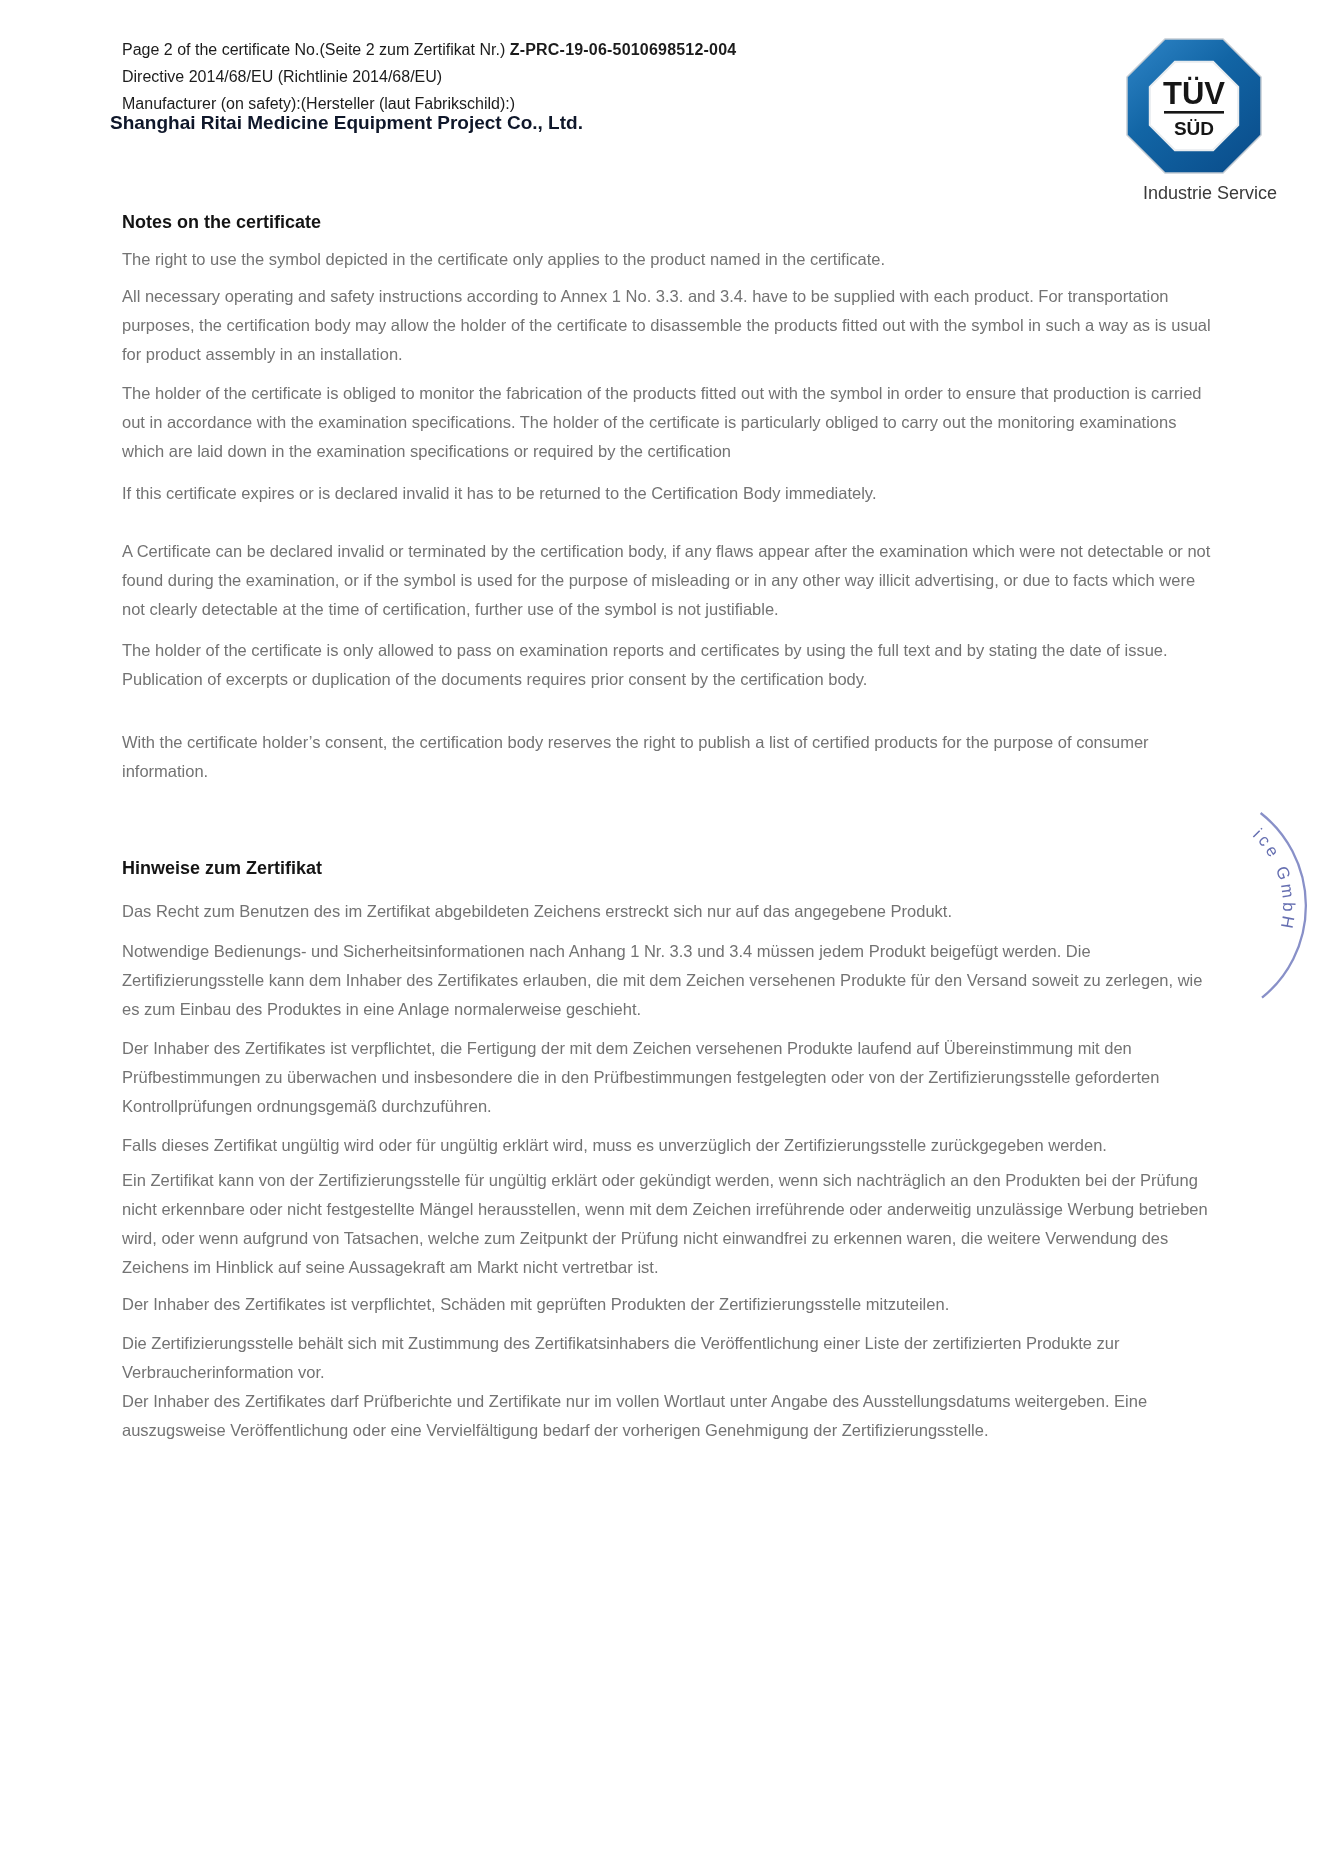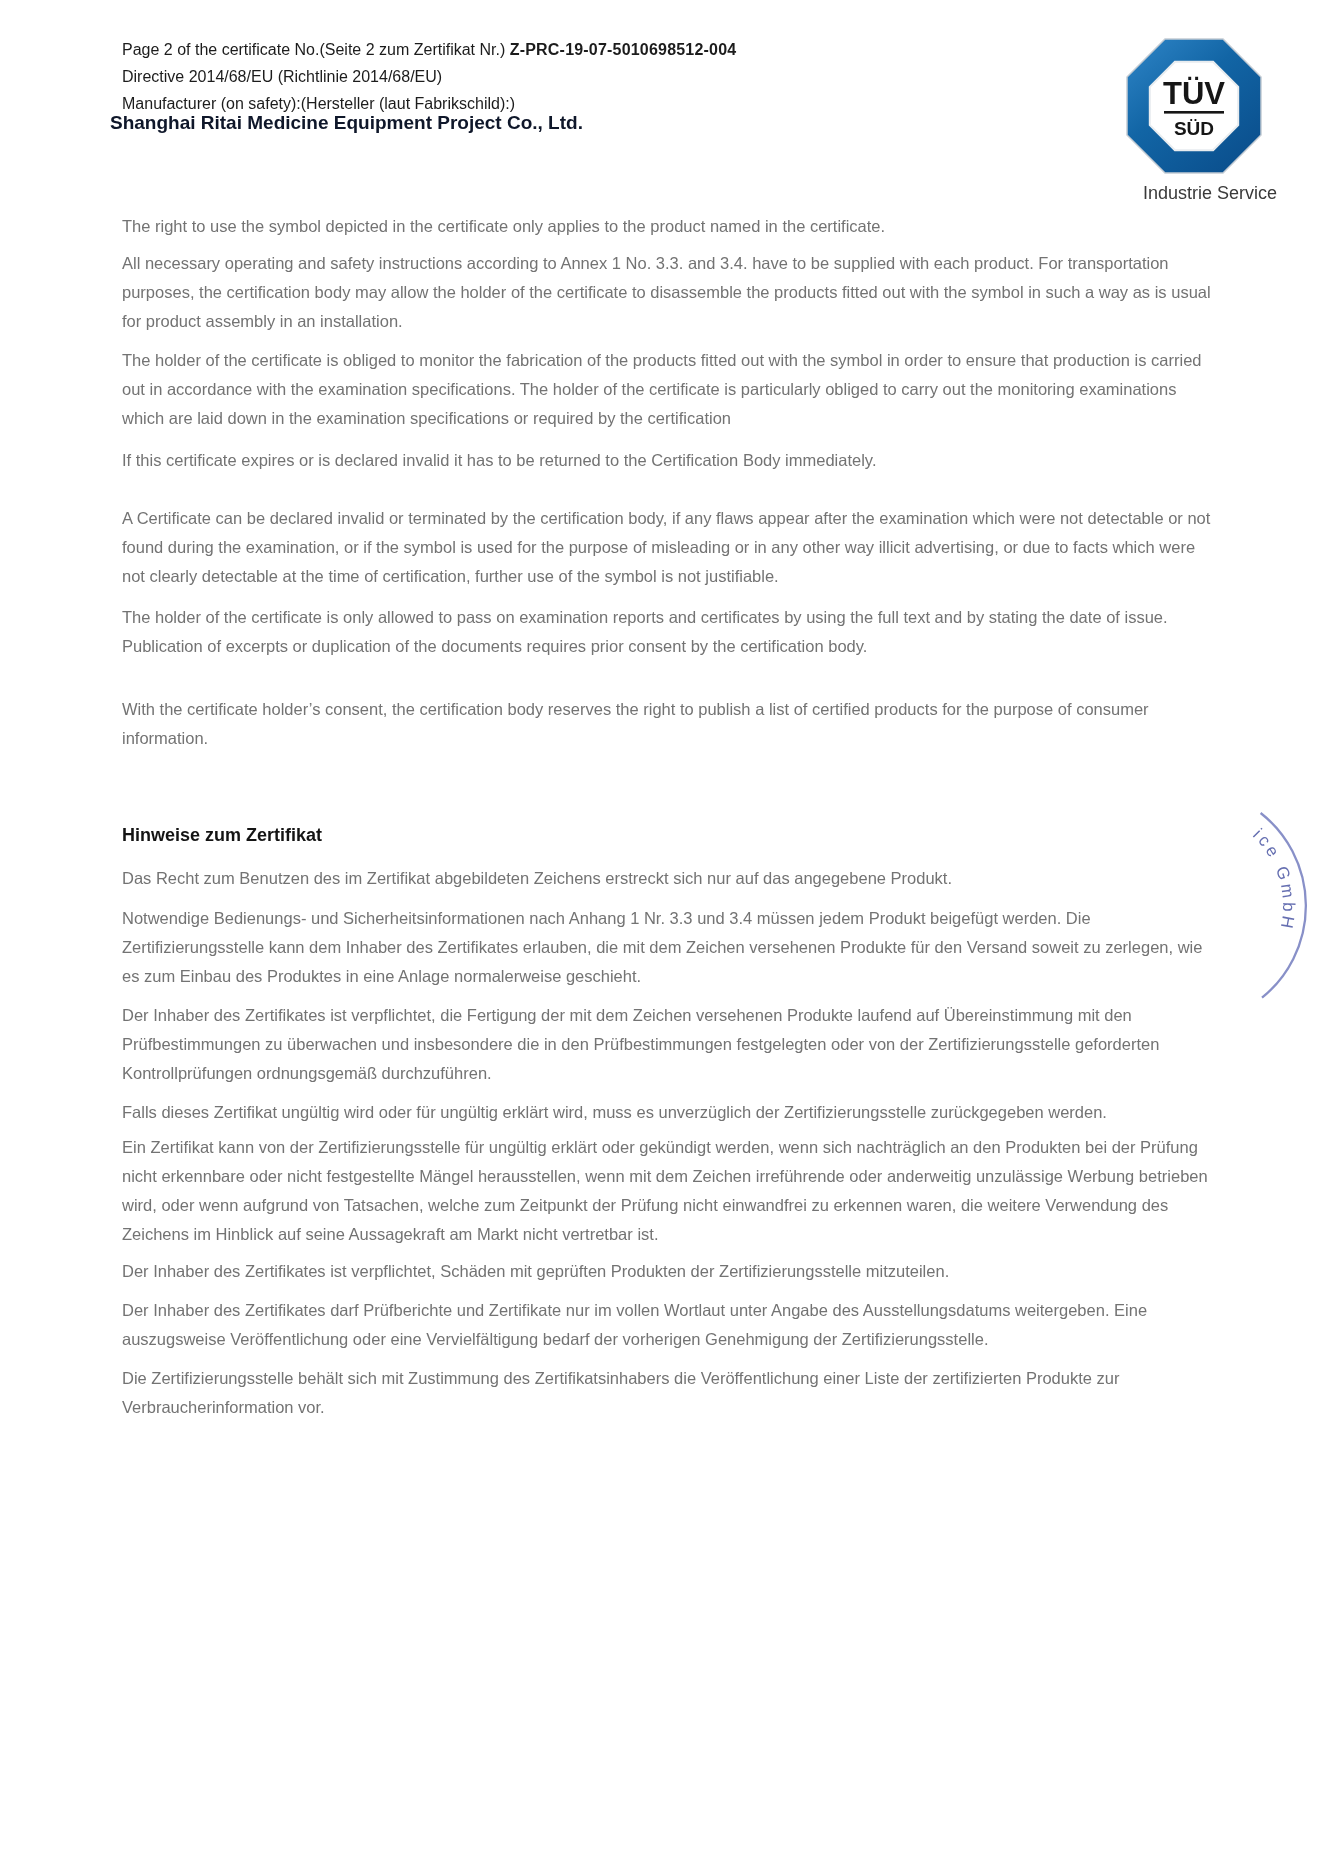--- a/index.html
+++ b/index.html
@@ -32,21 +32,21 @@
   .mb34{margin-bottom:34px}.mb72{margin-bottom:72px}
   .mb6{margin-bottom:6px}
   
   .stamp-overlay{position:absolute;left:0;top:0;width:1324px;height:1871px;pointer-events:none;}
 </style>
 </head>
 <body>
 
 <div class="header">
   <div class="header-line">
-    <span>Page 2 of the certificate No.(Seite 2 zum Zertifikat Nr.) </span><span class="cert-no">Z-PRC-19-07-5010698512-004</span>
+    <span>Page 2 of the certificate No.(Seite 2 zum Zertifikat Nr.) </span><span class="cert-no">Z-PRC-19-06-5010698512-004</span>
   </div>
   <div class="header-line">Directive 2014/68/EU (Richtlinie 2014/68/EU)</div>
   <div class="header-line">Manufacturer (on safety):(Hersteller (laut Fabrikschild):)</div>
 </div>
 <div class="manufacturer">Shanghai Ritai Medicine Equipment Project  Co., Ltd.</div>
 
 <div class="logo-wrap">
   <svg width="140" height="140" viewBox="0 0 140 140">
     <defs>
       <linearGradient id="octGrad" x1="0%" y1="0%" x2="85%" y2="100%">
@@ -58,37 +58,38 @@
     <path d="M41,3 H99 L137,41 V99 L99,137 H41 L3,99 V41 Z" fill="url(#octGrad)" stroke="#c3cbd3" stroke-width="1.5"></path>
     <path d="M50.9,25.8 H89.1 L114.2,50.9 V89.1 L89.1,114.2 H50.9 L25.8,89.1 V50.9 Z" fill="#ffffff" stroke="#e8ecef" stroke-width="2"></path>
     <text x="70" y="68" text-anchor="middle" font-size="31" font-weight="bold" fill="#161616" font-family="Liberation Sans, sans-serif">TÜV</text>
     <rect x="40" y="75" width="60" height="2.6" fill="#161616"></rect>
     <text x="70" y="99" text-anchor="middle" font-size="19" font-weight="bold" fill="#161616" font-family="Liberation Sans, sans-serif">SÜD</text>
   </svg>
 </div>
 <div class="logo-subtitle">Industrie Service</div>
 
 <div class="content">
+  <h2 class="section-heading">Notes on the certificate</h2>
   <p class="body-text mb8">The right to use the symbol depicted in the certificate only applies to the product named in the certificate.</p>
   <p class="body-text mb10">All necessary operating and safety instructions according to Annex 1 No. 3.3. and 3.4. have to be supplied with each product. For transportation purposes, the certification body may allow the holder of the certificate to disassemble the products fitted out with the symbol in such a way as is usual for product assembly in an installation.</p>
   <p class="body-text mb13">The holder of the certificate is obliged to monitor the fabrication of the products fitted out with the symbol in order to ensure that production is carried out in accordance with the examination specifications. The holder of the certificate is particularly obliged to carry out the monitoring examinations which are laid down in the examination specifications or required by the certification</p>
   <p class="body-text mb29">If this certificate expires or is declared invalid it has to be returned to the Certification Body immediately.</p>
   <p class="body-text mb22">A Certificate can be declared invalid or terminated by the certification body, if any flaws appear after the examination which were not detectable or not found during the examination, or if the symbol is used for the purpose of misleading or in any other way illicit advertising, or due to facts which were not clearly detectable at the time of certification, further use of the symbol is not justifiable.</p>
   <p class="body-text mb34">The holder of the certificate is only allowed to pass on examination reports and certificates by using the full text and by stating the date of issue. Publication of excerpts or duplication of the documents requires prior consent by the certification body.</p>
   <p class="body-text mb72">With the certificate holder’s consent, the certification body reserves the right to publish a list of certified products for the purpose of consumer information.</p>
 
   <h2 class="section-heading de">Hinweise zum Zertifikat</h2>
   <p class="body-text mb11">Das Recht zum Benutzen des im Zertifikat abgebildeten Zeichens erstreckt sich nur auf das angegebene Produkt.</p>
   <p class="body-text mb10">Notwendige Bedienungs- und Sicherheitsinformationen nach Anhang 1 Nr. 3.3 und 3.4 müssen jedem Produkt beigefügt werden. Die Zertifizierungsstelle kann dem Inhaber des Zertifikates erlauben, die mit dem Zeichen versehenen Produkte für den Versand soweit zu zerlegen, wie es zum Einbau des Produktes in eine Anlage normalerweise geschieht.</p>
   <p class="body-text mb10">Der Inhaber des Zertifikates ist verpflichtet, die Fertigung der mit dem Zeichen versehenen Produkte laufend auf Übereinstimmung mit den Prüfbestimmungen zu überwachen und insbesondere die in den Prüfbestimmungen festgelegten oder von der Zertifizierungsstelle geforderten Kontrollprüfungen ordnungsgemäß durchzuführen.</p>
   <p class="body-text mb6">Falls dieses Zertifikat ungültig wird oder für ungültig erklärt wird, muss es unverzüglich der Zertifizierungsstelle zurückgegeben werden.</p>
   <p class="body-text mb8">Ein Zertifikat kann von der Zertifizierungsstelle für ungültig erklärt oder gekündigt werden, wenn sich nachträglich an den Produkten bei der Prüfung nicht erkennbare oder nicht festgestellte Mängel herausstellen, wenn mit dem Zeichen irreführende oder anderweitig unzulässige Werbung betrieben wird, oder wenn aufgrund von Tatsachen, welche zum Zeitpunkt der Prüfung nicht einwandfrei zu erkennen waren, die weitere Verwendung des Zeichens im Hinblick auf seine Aussagekraft am Markt nicht vertretbar ist.</p>
   <p class="body-text mb10">Der Inhaber des Zertifikates ist verpflichtet, Schäden mit geprüften Produkten der Zertifizierungsstelle mitzuteilen.</p>
+  <p class="body-text">Die Zertifizierungsstelle behält sich mit Zustimmung des Zertifikatsinhabers die Veröffentlichung einer Liste der zertifizierten Produkte zur Verbraucherinformation vor.</p>
   <p class="body-text mb10">Der Inhaber des Zertifikates darf Prüfberichte und Zertifikate nur im vollen Wortlaut unter Angabe des Ausstellungsdatums weitergeben. Eine auszugsweise Veröffentlichung oder eine Vervielfältigung bedarf der vorherigen Genehmigung der Zertifizierungsstelle.</p>
-  <p class="body-text">Die Zertifizierungsstelle behält sich mit Zustimmung des Zertifikatsinhabers die Veröffentlichung einer Liste der zertifizierten Produkte zur Verbraucherinformation vor.</p>
 </div>
 
 <svg class="stamp-overlay" viewBox="0 0 1324 1871">
   <defs>
     <path id="stampTextPath" d="M 1241.1 827.2 A 95 95 0 0 1 1232.6 989.9" fill="none"></path>
   </defs>
   <path d="M 1260.6 813 A 118 118 0 0 1 1262 997.7" fill="none" stroke="#7b84c2" stroke-width="2.3" opacity="0.9"></path>
   <text font-size="17" letter-spacing="3.5" fill="#5e68ad" opacity="0.95" font-family="Liberation Sans, sans-serif">
     <textPath href="#stampTextPath" startOffset="14">ice GmbH</textPath>
   </text>

